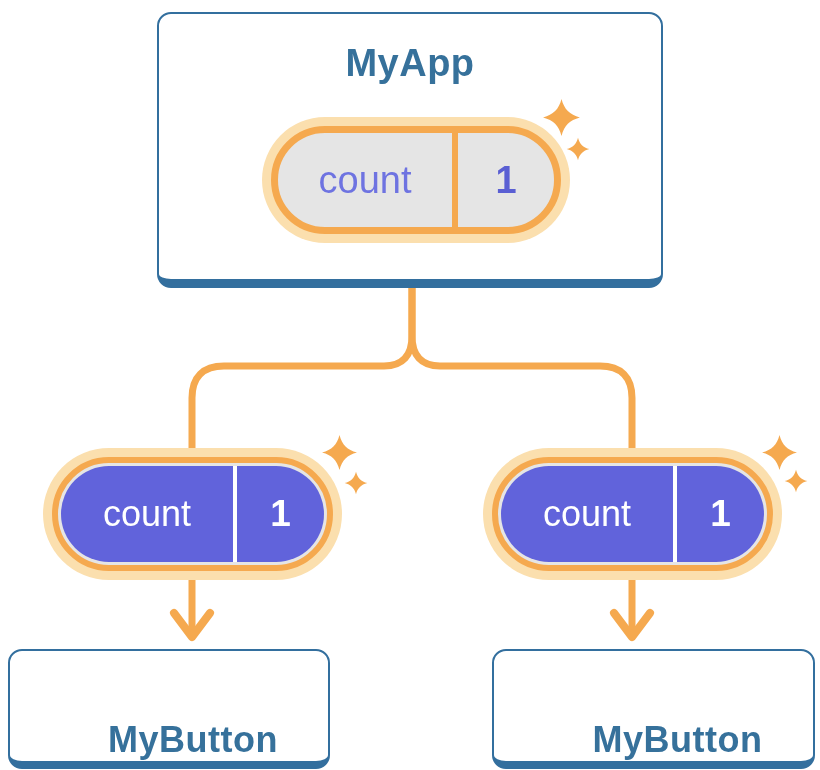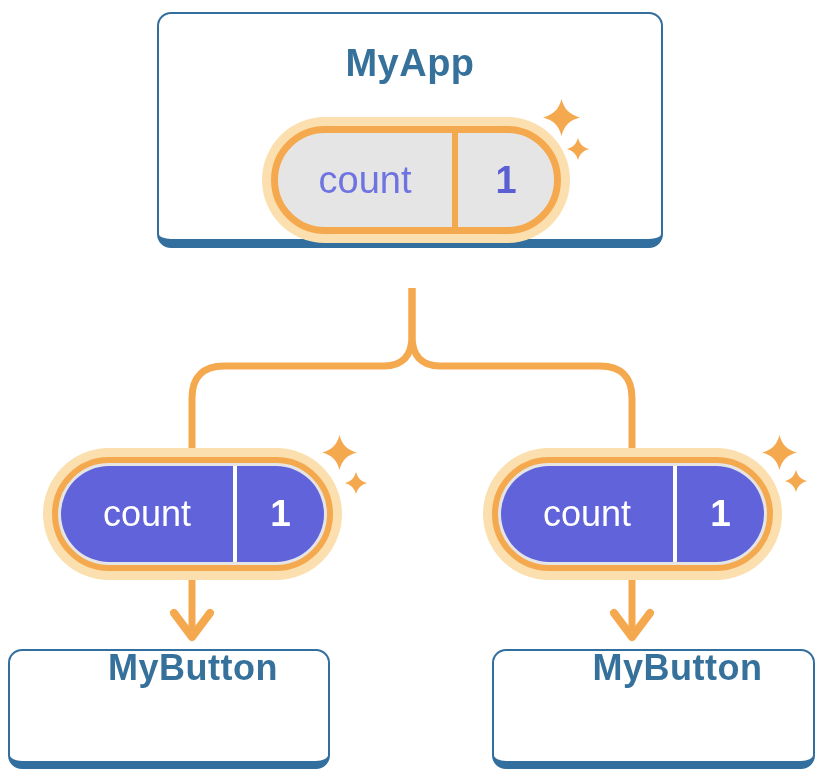--- a/index.html
+++ b/index.html
@@ -10,22 +10,22 @@
   }
   svg.connector { position:absolute; left:0; top:0; z-index:0; }
 
   
   .card {
     position:absolute; box-sizing:border-box; background:#fff;
     border:2.5px solid var(--blue); border-bottom:9px solid var(--blue);
     border-radius:14px; z-index:1;
     display:flex; align-items:flex-start; justify-content:center;
   }
-  .card-root { left:157px; top:12px; width:506px; height:236px; }
-  .card-leaf { border-bottom-width:8px; align-items:flex-start;padding-left:48px; }
+  .card-root { left:157px; top:12px; width:506px; height:276px; }
+  .card-leaf { border-bottom-width:8px; align-items:flex-end;padding-left:48px; }
   .card-leaf.left  { left:8px;   top:649px; width:322px; height:120px; }
   .card-leaf.right { left:492px; top:649px; width:323px; height:120px; }
   .card-title {
     color:var(--blue-text); font-size:38px; font-weight:600; letter-spacing:0.5px;
   }
   .card-root .card-title { margin-top:28px; }
   .card-leaf .card-title { font-size:36px; margin-top:-4px; }
 
   
   .pill {

